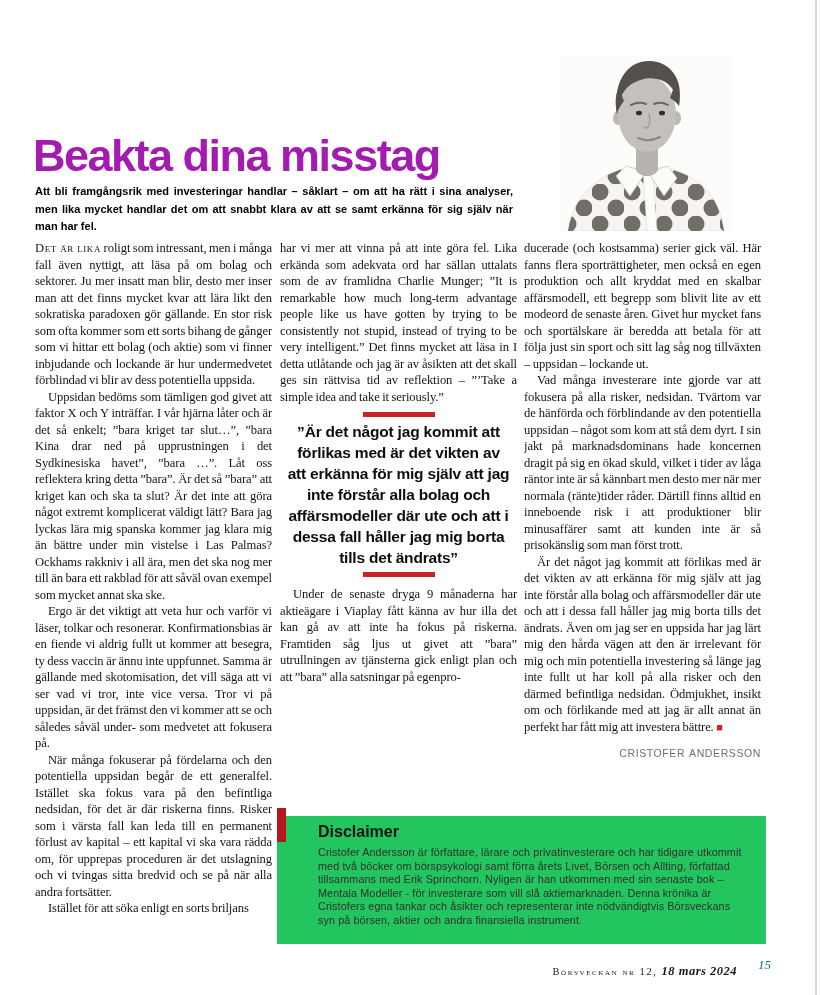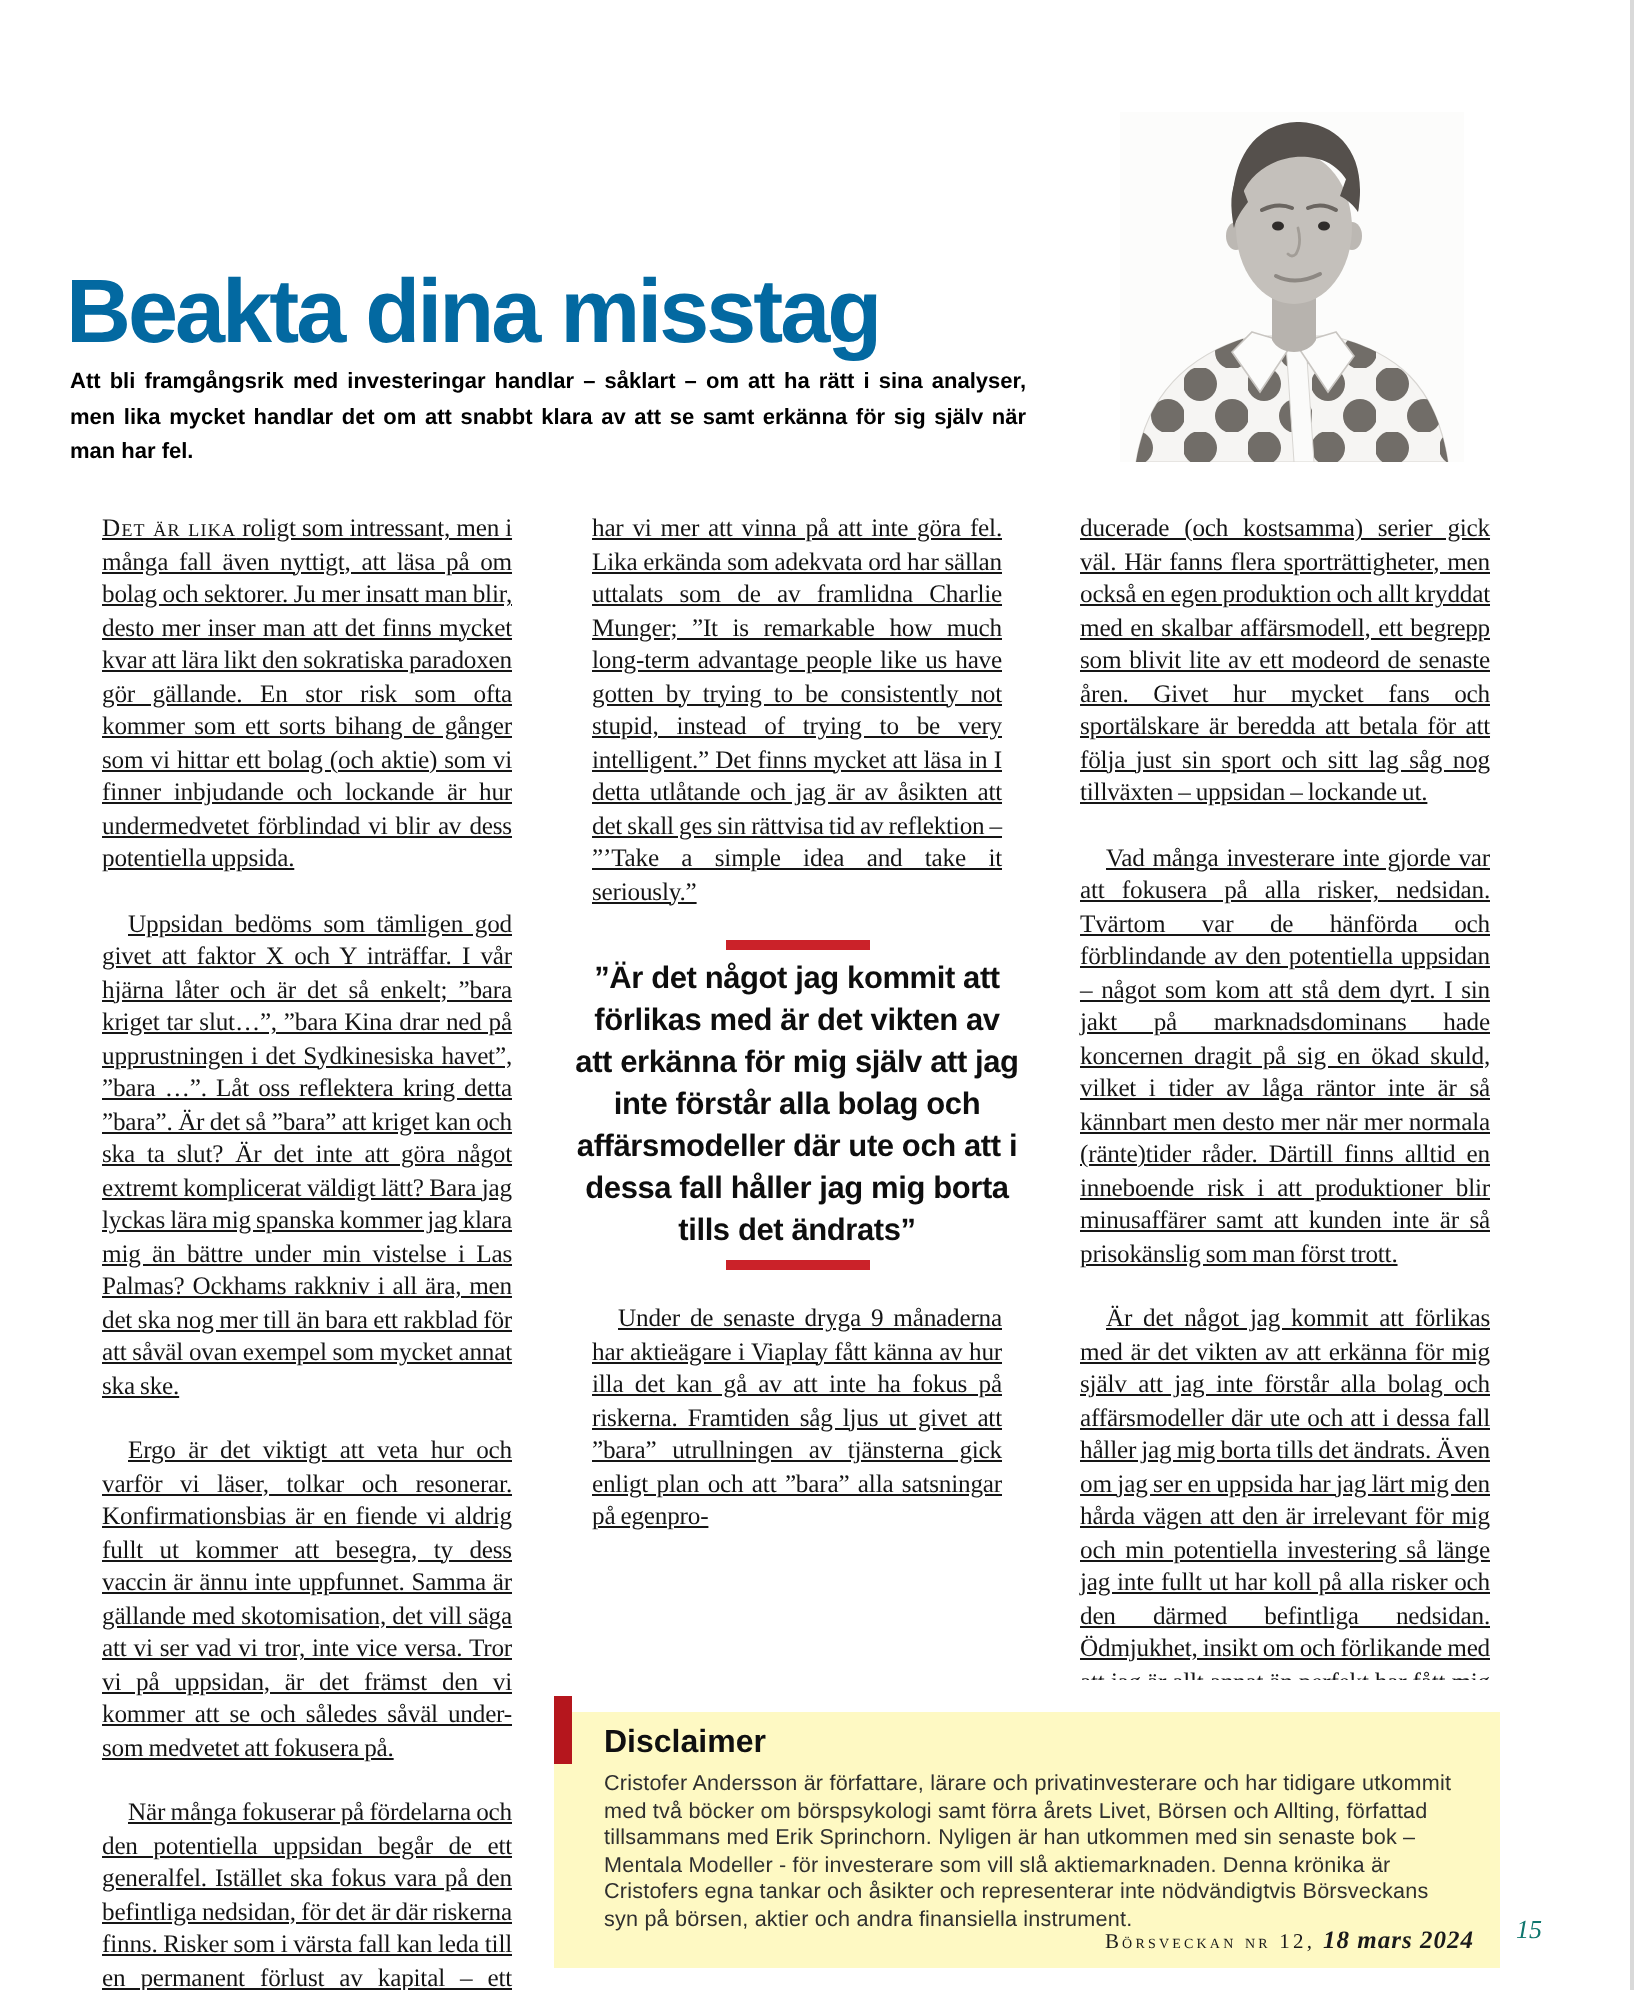--- a/index.html
+++ b/index.html
@@ -5,57 +5,57 @@
   html,body{margin:0;padding:0;}
   body{
     width:820px;height:995px;position:relative;background:#ffffff;
     font-family:"Liberation Serif",serif;color:#141414;overflow:hidden;
   }
   .edge-line{position:absolute;left:815px;top:0;width:2px;height:995px;background:#d9d9d9;}
   
   .headline{
     position:absolute;left:33px;top:100px;
     font-family:"Liberation Sans",sans-serif;font-weight:bold;
-    font-size:45px;letter-spacing:-1.5px;color:#0369a1;white-space:nowrap;
+    font-size:45px;letter-spacing:-1.5px;color:#a21caf;white-space:nowrap;
   }
   .lead{
     position:absolute;left:35px;top:172px;width:478px;
     font-family:"Liberation Sans",sans-serif;font-weight:bold;
     font-size:11px;line-height:17.6px;text-align:justify;color:#000;
   }
   
   .photo{position:absolute;left:560px;top:56px;width:172px;height:175px;}
   
   .col{
     position:absolute;top:240px;width:237px;overflow:hidden;
     font-size:12.6px;line-height:16.5px;text-align:justify;
     letter-spacing:-0.1px;word-spacing:-0.5px;color:#151515;
   }
   .col-1{left:35px;height:756px;}
   .col-2{left:280px;height:588px;}
   .col-3{left:524px;height:600px;}
-  .bp{margin:16px;text-decoration:underline;}
+  .bp{margin:0;}
   .ind{text-indent:13px;}
   .smallcaps{font-variant:small-caps;letter-spacing:0.6px;}
   
   .pullquote{margin:7px 0 9px;text-align:center;}
   .pq-bar{width:72px;height:5px;margin:0 auto;background:#cb2229;}
   .pq-text{
     font-family:"Liberation Sans",sans-serif;font-weight:bold;
     font-size:15.5px;line-height:21px;letter-spacing:-0.2px;word-spacing:0;
     color:#0e0e0e;width:224px;margin:4px auto;text-align:center;text-indent:0;
   }
   .endmark{color:#c9242b;font-size:11px;letter-spacing:0;}
   .byline{
     text-align:right;margin-top:10px;
     font-family:"Liberation Sans",sans-serif;font-size:10.5px;
     color:#6e6f72;letter-spacing:0.6px;word-spacing:1px;text-indent:0;
   }
   
-  .disclaimer{position:absolute;left:277px;top:856px;width:473px;height:128px;background:#fef9c3;}
+  .disclaimer{position:absolute;left:277px;top:816px;width:473px;height:128px;background:#22c55e;padding-left:16px;}
   .disc-bar{position:absolute;left:0;top:-8px;width:9px;height:34px;background:#b5161d;}
   .disc-inner{padding:7px 20px 0 25px;}
   .disc-title{
     font-family:"Liberation Sans",sans-serif;font-weight:bold;
     font-size:16px;color:#101010;margin:0 0 5px 0;
   }
   .disc-body{
     font-family:"Liberation Sans",sans-serif;font-size:10.8px;line-height:13.5px;
     color:#2f2f2f;margin:0;text-align:left;letter-spacing:0.1px;
   }

